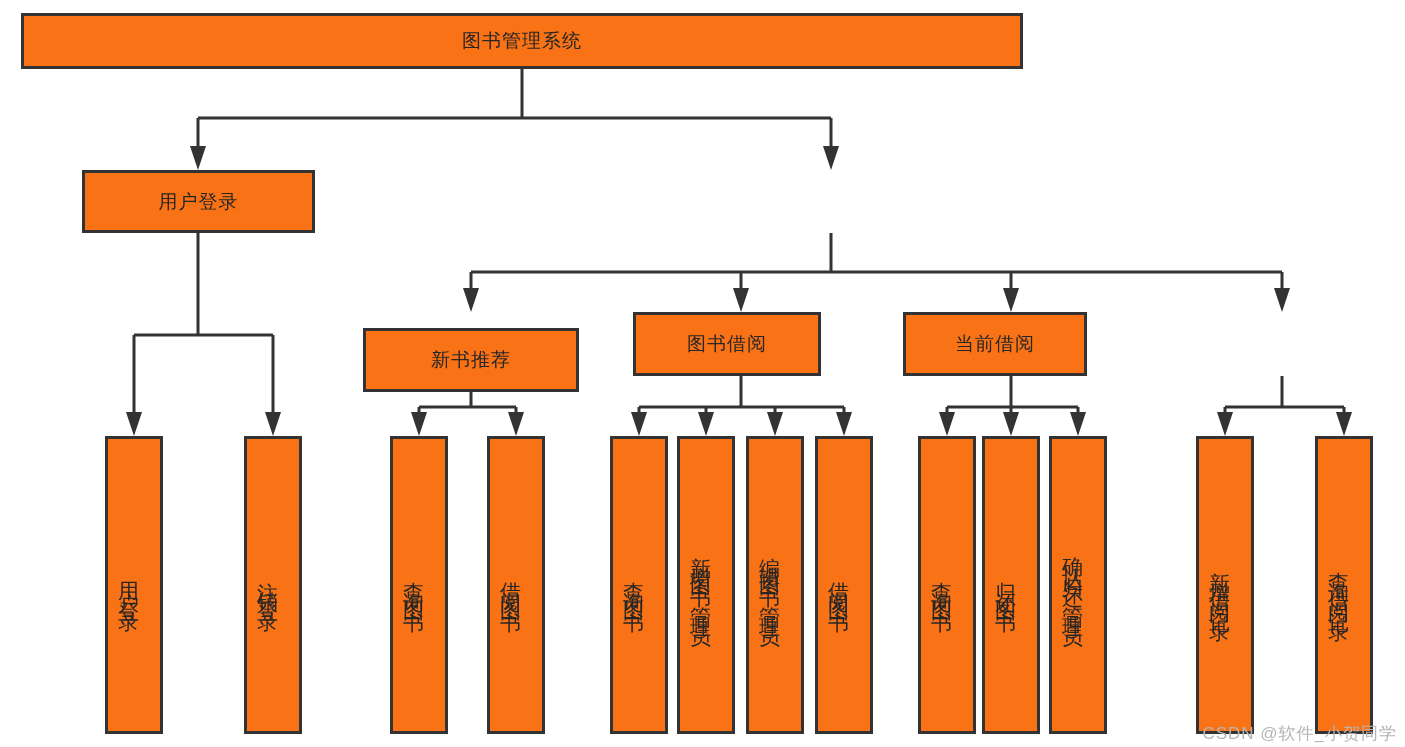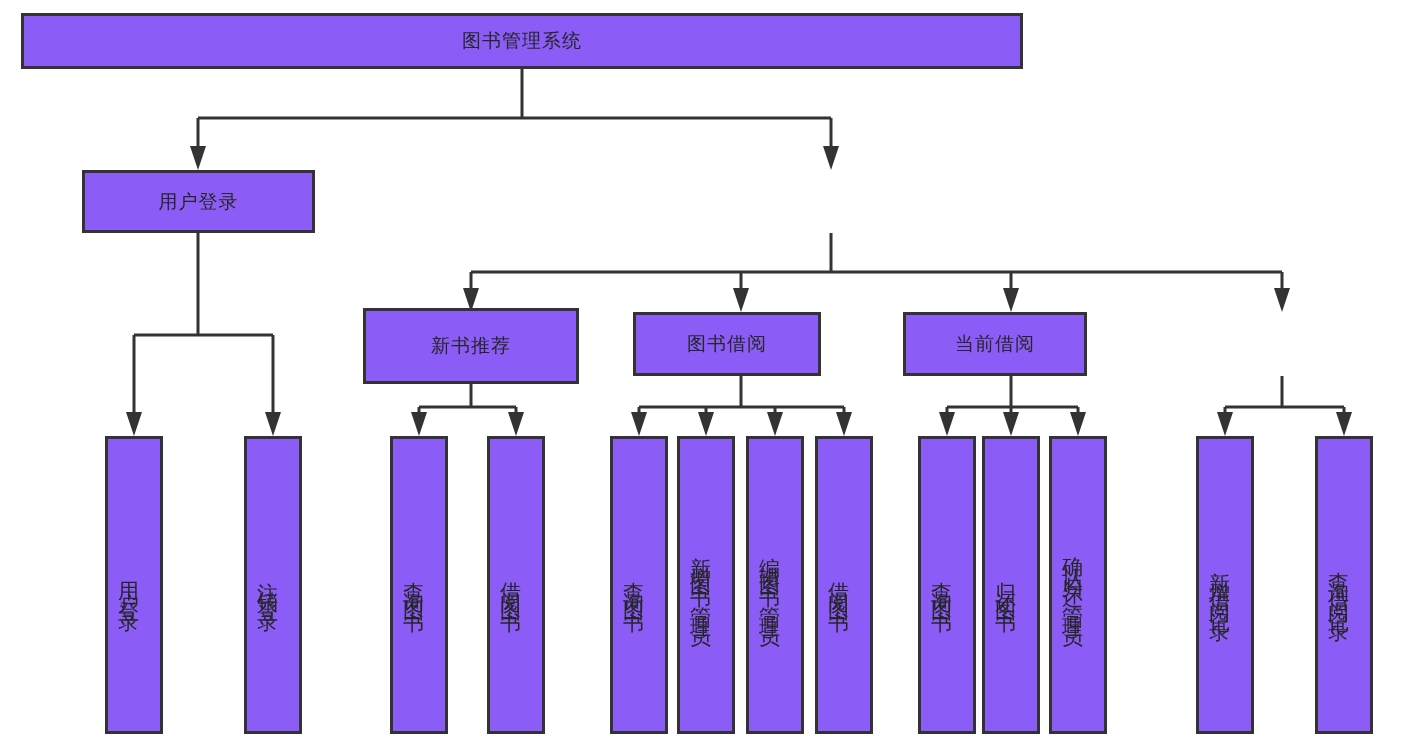--- a/index.html
+++ b/index.html
@@ -9,21 +9,21 @@
     background:#ffffff;
     font-family:"Liberation Sans","DejaVu Sans",sans-serif;
     color:#262626;
     overflow:hidden;
   }
   .connectors{position:absolute;left:0;top:0;pointer-events:none;}
   .node{
     position:absolute;
     box-sizing:border-box;
     border:3px solid #333333;
-    background:#8b5cf6;
+    background:#f97316;
     display:flex;align-items:center;justify-content:center;
     text-align:left;
   }
   .node.h span{
     font-size:19px;
     letter-spacing:1px;
     white-space:nowrap;
   }
   .node.v span{
     writing-mode:vertical-rl;
@@ -66,21 +66,21 @@
   </svg>
 
   <div class="node h" style="left:21px;top:13px;width:1002px;height:56px">
     <span>图书管理系统</span>
   </div>
 
   <div class="node h" style="left:82px;top:170px;width:233px;height:63px">
     <span>用户登录</span>
   </div>
 
-  <div class="node h" style="left:363px;top:308px;width:216px;height:76px">
+  <div class="node h" style="left:363px;top:328px;width:216px;height:64px">
     <span>新书推荐</span>
   </div>
   <div class="node h" style="left:633px;top:312px;width:188px;height:64px">
     <span>图书借阅</span>
   </div>
   <div class="node h" style="left:903px;top:312px;width:184px;height:64px">
     <span>当前借阅</span>
   </div>
 
   <div class="node v" style="left:105px;top:436px;width:58px;height:298px">
@@ -120,14 +120,15 @@
     <span>确认归还（管理员）</span>
   </div>
 
   <div class="node v" style="left:1196px;top:436px;width:58px;height:298px">
     <span>新增借阅记录</span>
   </div>
   <div class="node v" style="left:1315px;top:436px;width:58px;height:298px">
     <span>查询借阅记录</span>
   </div>
 
+  <div class="watermark">CSDN @软件_小贺同学</div>
 
 </div>
 
 </body></html>

